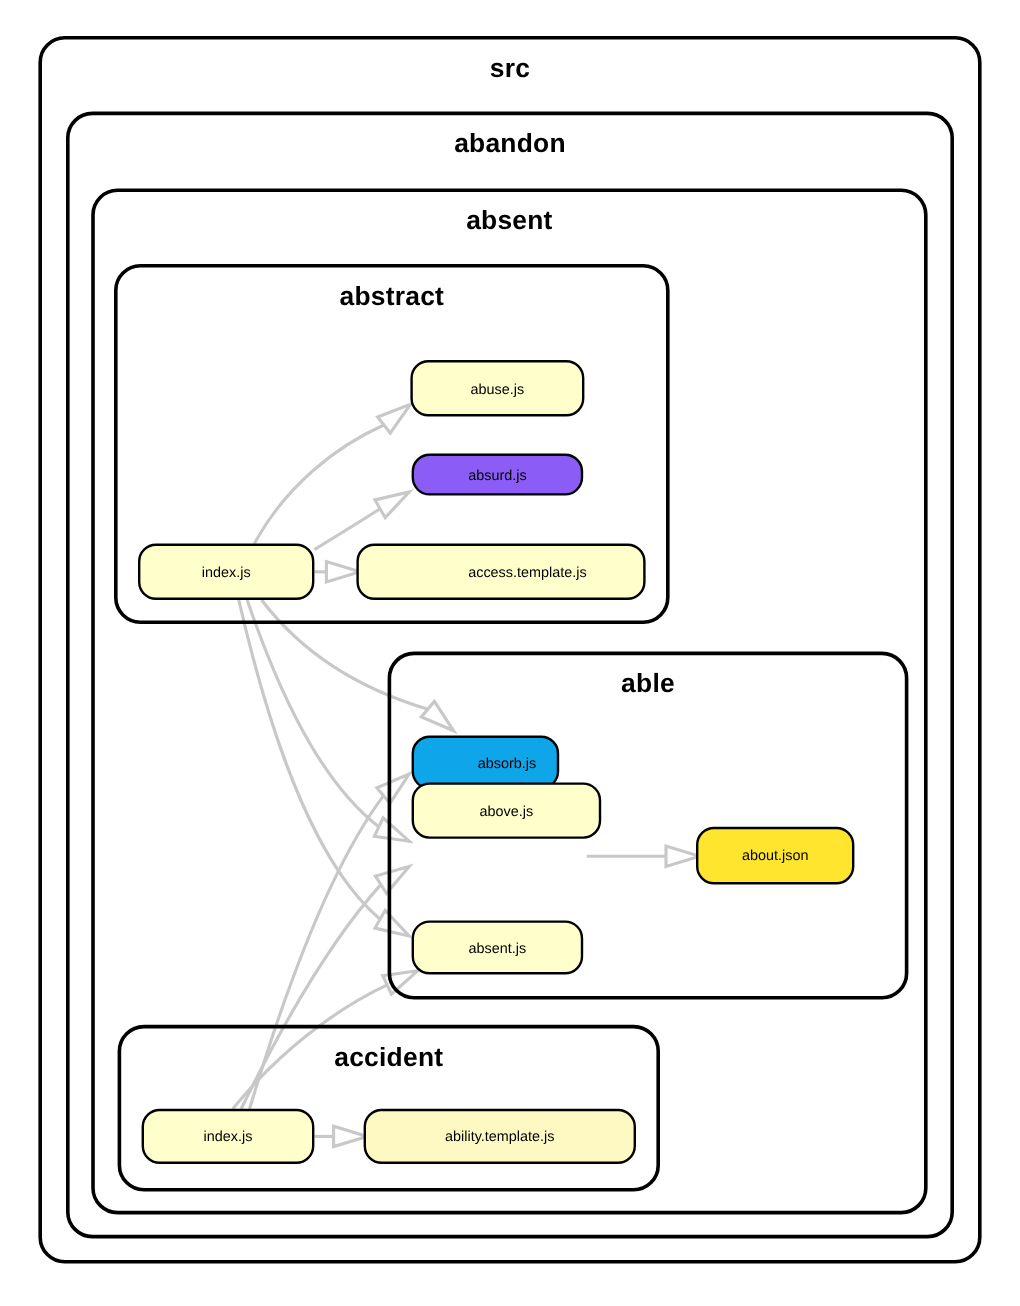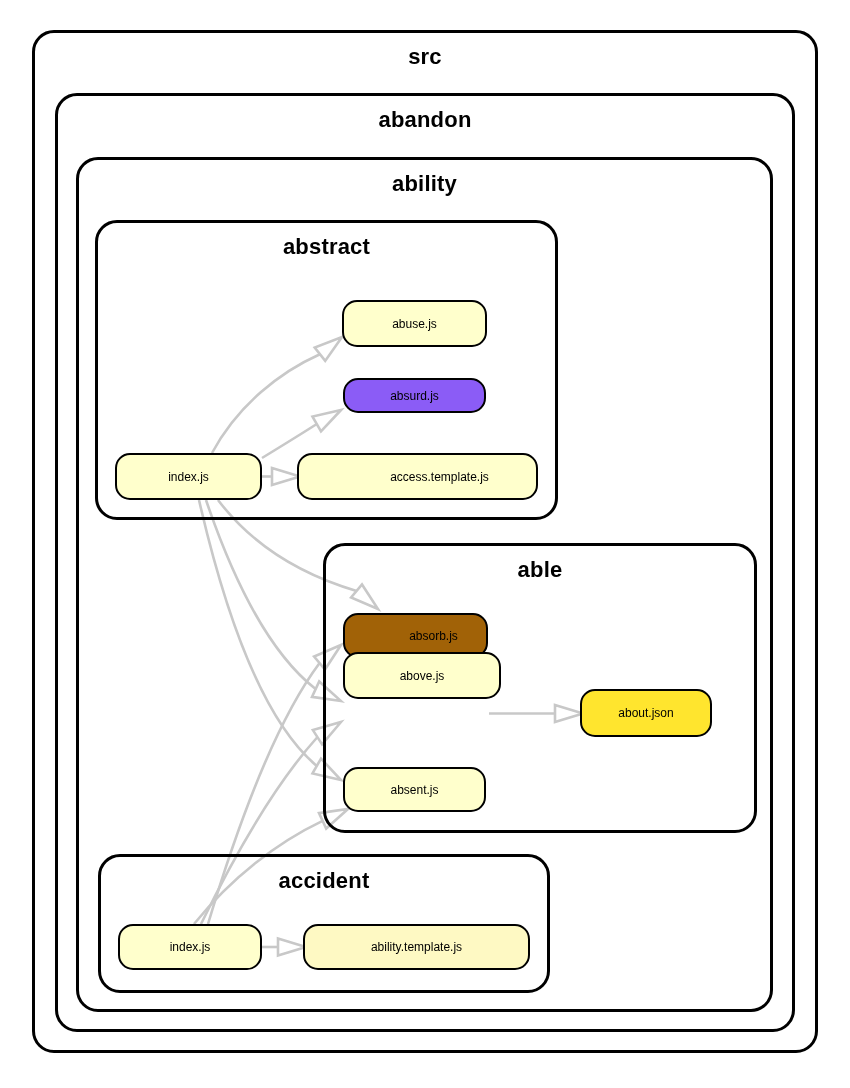--- a/index.html
+++ b/index.html
@@ -111,34 +111,34 @@
         <polygon points="348,809 326.2,828.5 319.0,813.1" stroke="#c8c8c8"></polygon>
       </g>
     </svg>
     <div class="cluster" style="left: 32px; top: 30px; width: 786px; height: 1023px;">
       <div class="cluster-label">src</div>
     </div>
     <div class="cluster" style="left: 55px; top: 93px; width: 740px; height: 939px;">
       <div class="cluster-label">abandon</div>
     </div>
     <div class="cluster" style="left: 76px; top: 157px; width: 697px; height: 855px;">
-      <div class="cluster-label">ability</div>
+      <div class="cluster-label">absent</div>
     </div>
     <div class="cluster" style="left: 95px; top: 220px; width: 463px; height: 300px;">
       <div class="cluster-label">abstract</div>
     </div>
     <div class="cluster" style="left: 323px; top: 543px; width: 434px; height: 290px;">
       <div class="cluster-label">able</div>
     </div>
     <div class="cluster" style="left: 98px; top: 854px; width: 452px; height: 139px;">
       <div class="cluster-label">accident</div>
     </div>
     <div class="node" style="left: 342px; top: 300px; width: 145px; height: 47px; background: rgb(255, 255, 204);">abuse.js</div>
     <div class="node" style="left: 343px; top: 378px; width: 143px; height: 35px; background: #8b5cf6;">absurd.js</div>
     <div class="node" style="left: 115px; top: 453px; width: 147px; height: 47px; background: rgb(255, 255, 204);">index.js</div>
     <div class="node" style="left: 297px; top: 453px; width: 241px; height: 47px; background: rgb(255, 255, 204); padding-left: 44px;">access.template.js</div>
-    <div class="node" style="left: 343px; top: 613px; width: 145px; height: 45px; background: #a16207; padding-left: 36px;">absorb.js</div>
+    <div class="node" style="left: 343px; top: 613px; width: 123px; height: 45px; background: #0ea5e9; padding-left: 36px;">absorb.js</div>
     <div class="node" style="left: 343px; top: 652px; width: 158px; height: 47px; background: rgb(255, 255, 204);">above.js</div>
     <div class="node" style="left: 343px; top: 767px; width: 143px; height: 45px; background: rgb(255, 255, 204);">absent.js</div>
     <div class="node" style="left: 580px; top: 689px; width: 132px; height: 48px; background: rgb(255, 229, 46);">about.json</div>
     <div class="node" style="left: 118px; top: 924px; width: 144px; height: 46px; background: rgb(255, 255, 204);">index.js</div>
     <div class="node" style="left: 303px; top: 924px; width: 227px; height: 46px; background: #fef9c3;">ability.template.js</div>
   </div>
 
 </body></html>

